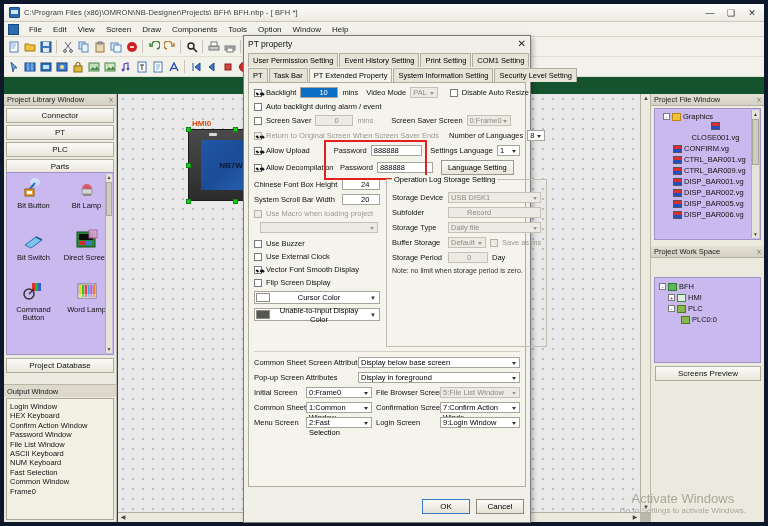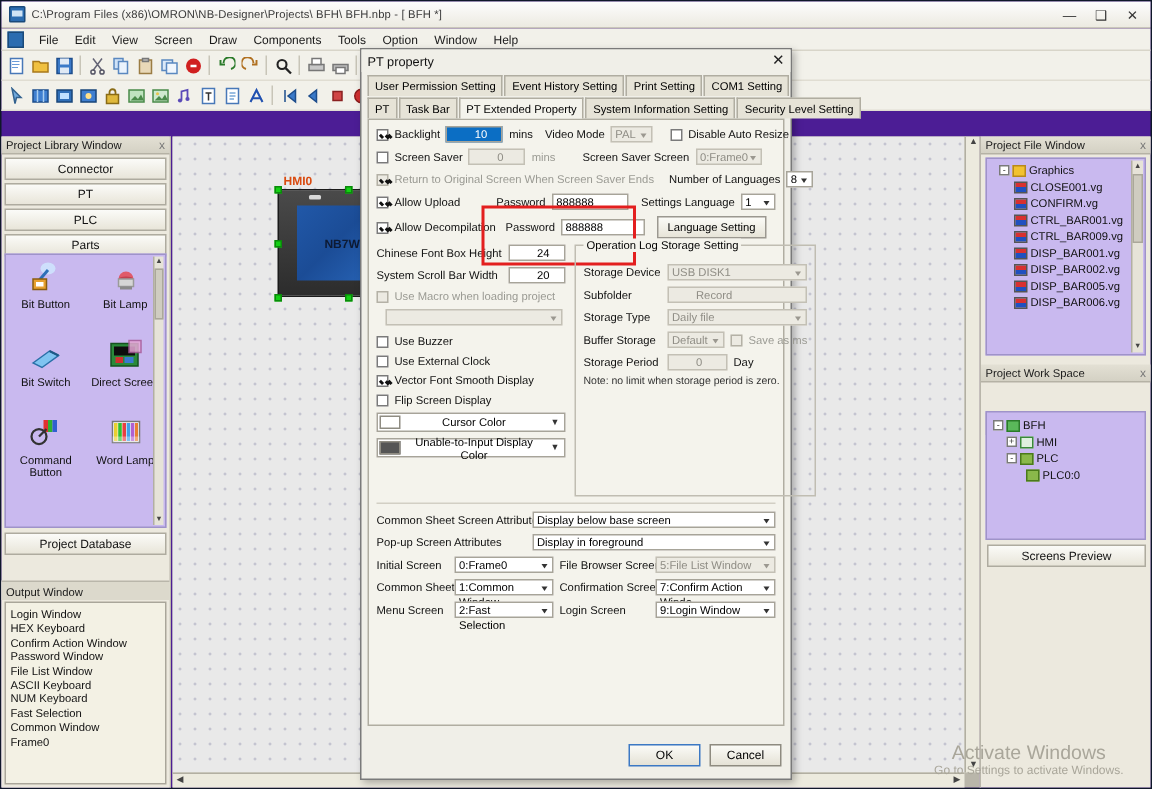--- a/index.html
+++ b/index.html
@@ -4,21 +4,21 @@
 <style>
   * { box-sizing: border-box; }
   html, body { margin:0; padding:0; }
   body {
     width:768px; height:526px; overflow:hidden;
     font-family:"Liberation Sans", sans-serif;
     font-size:8px; color:#000;
     background:#d6d3c4;
     position:relative;
   }
-  .app { position:absolute; inset:0; background:#4c1d95; border:1px solid #0f172a; }
+  .app { position:absolute; inset:0; background:#14532d; border:4px solid #0f172a; }
 
   
   .titlebar {
     height:18px; background:linear-gradient(#fdfdfd,#eceae1);
     border-bottom:1px solid #c9c6ba;
     display:flex; align-items:center; padding:0 2px; position:relative;
   }
   .tb-icon {
     width:11px; height:11px; margin:0 4px 0 3px; flex:0 0 auto;
     background:#2b6cb0; border:1px solid #1a4a7a; border-radius:1px;
@@ -619,21 +619,21 @@
         <span>Project File Window</span>
         <span class="x">x</span>
       </div>
       <div class="tree" style="top:14px;height:132px;">
         <div style="padding:2px 2px 2px 8px;">
           <div class="tnode">
             <span class="tw">-</span>
             <span class="fico"></span>
             <span>Graphics</span>
           </div>
-          <div class="tnode" style="padding-left:10px;">
+          <div class="tnode" style="padding-left:10px;flex-direction:column;">
             <span class="vgico"></span>
             <span>CLOSE001.vg</span>
           </div>
           <div class="tnode" style="padding-left:10px;">
             <span class="vgico"></span>
             <span>CONFIRM.vg</span>
           </div>
           <div class="tnode" style="padding-left:10px;">
             <span class="vgico"></span>
             <span>CTRL_BAR001.vg</span>
@@ -731,20 +731,24 @@
         <span class="cb checked"></span>
         <span class="lbl">Backlight</span>
         <span class="txt" style="width:26px;background:#0b6ec4;color:#fff;">10</span>
         <span class="lbl">mins</span>
         <span class="lbl" style="margin-left:4px;">Video Mode</span>
         <span class="sel dis" style="width:34px;">PAL</span>
         <span class="cb" style="margin-left:8px;"></span>
         <span class="lbl">Disable Auto Resize</span>
       </div>
 
+      <div class="row">
+        <span class="cb"></span>
+        <span class="lbl">Auto backlight during alarm / event</span>
+      </div>
 
       <div class="row">
         <span class="cb"></span>
         <span class="lbl">Screen Saver</span>
         <span class="txt dis" style="width:26px;">0</span>
         <span class="lbl dim">mins</span>
         <span class="lbl" style="margin-left:14px;">Screen Saver Screen</span>
         <span class="sel dis" style="width:44px;">0:Frame0</span>
       </div>
 

